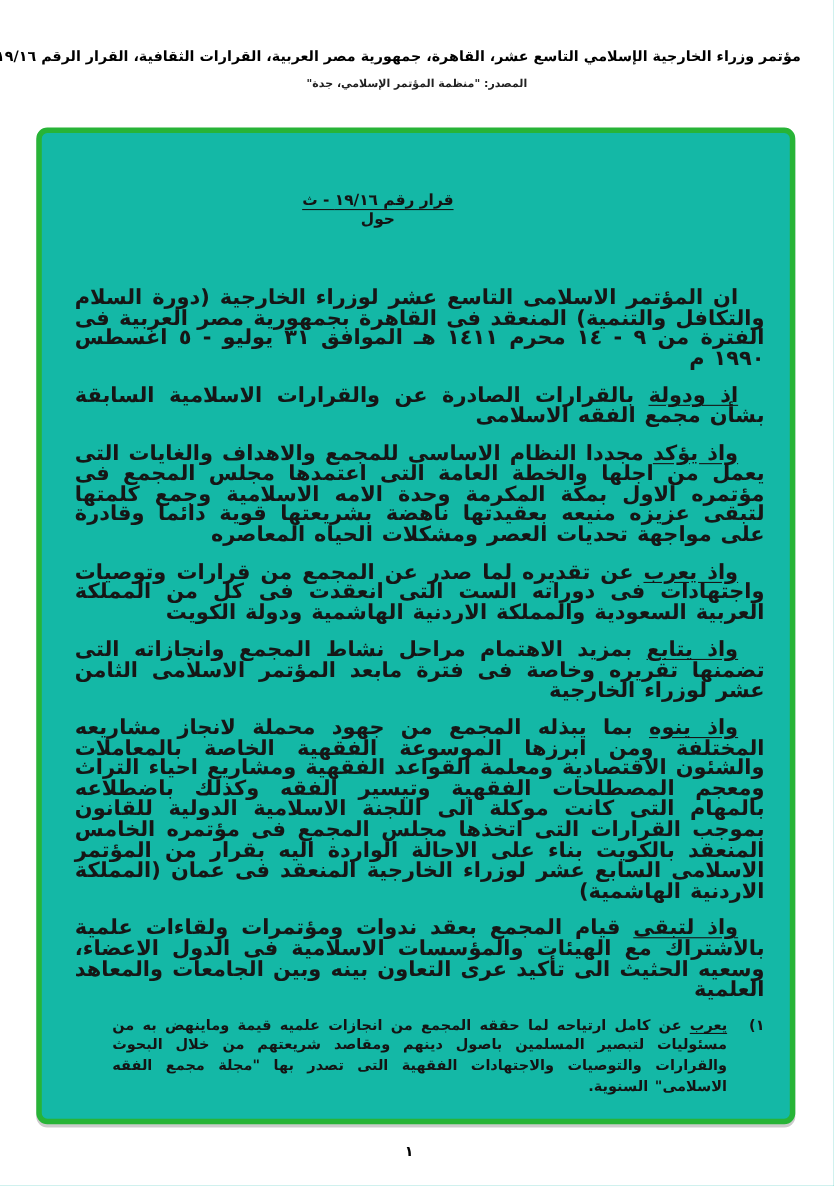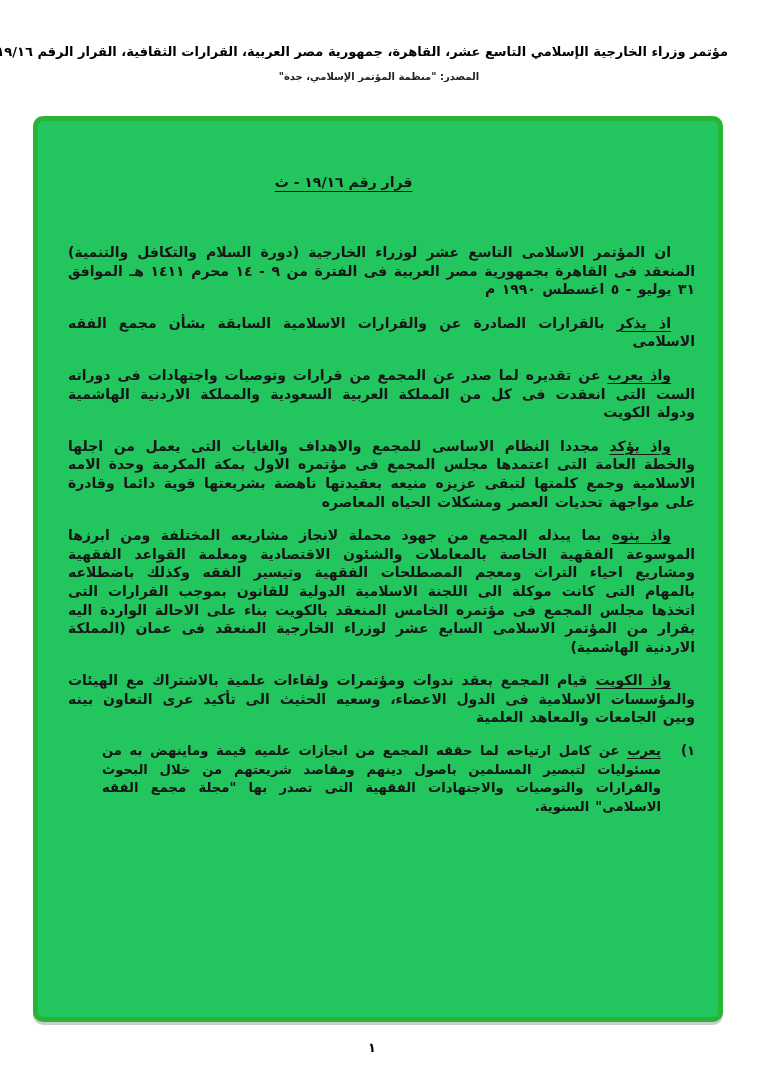--- a/index.html
+++ b/index.html
@@ -17,37 +17,37 @@
   }
   .hdr2{
     position:absolute;top:71px;right:0;left:0;
     direction:rtl;text-align:center;
     font-size:10px;font-weight:bold;color:#222;
   }
   
   .doc-frame{
     position:absolute;left:33px;top:116px;width:690px;height:906px;
     border:5px solid #27b437;border-radius:10px;
-    box-sizing:border-box;background:#22c55e;
+    box-sizing:border-box;background:#14b8a6;
     box-shadow:0 3px 0 rgba(110,110,110,0.35);
     padding:52px 23px 10px 30px;
     direction:rtl;
   }
   .title-block{
     text-align:center;
     transform:translateX(-38px); 
     font-weight:bold;font-size:14px;line-height:18px;
     margin-bottom:52px;
   }
   .title-block .u{
     text-decoration:underline;text-underline-offset:4px;
   }
   .para{
     direction:rtl;text-align:justify;text-align-last:right;
-    font-size:14px;font-weight:bold;line-height:18.6px;
+    font-size:19px;font-weight:bold;line-height:18.6px;
     color:#161616;word-spacing:1.5px;
     margin:0 0 15px 0;text-indent:24px;
   }
   .para .lead{
     text-decoration:underline;text-underline-offset:3px;
   }
   .list-item{
     display:flex;direction:rtl;align-items:flex-start;
     margin:3px 0 0 0;
   }
@@ -74,34 +74,36 @@
 </head>
 <body>
 
 <div class="hdr1">مؤتمر وزراء الخارجية الإسلامي التاسع عشر، القاهرة، جمهورية مصر العربية، القرارات الثقافية، القرار الرقم ١٩/١٦-ث</div>
 <div class="hdr2">المصدر:  "منظمة المؤتمر الإسلامي، جدة"</div>
 
 <div class="doc-frame">
 
   <div class="title-block">
     <div class="u">قرار رقم ١٩/١٦ - ث</div>
+    <div>حول</div>
   </div>
 
   <p class="para"><span class="lead"></span><span>ان المؤتمر الاسلامى التاسع عشر لوزراء الخارجية (دورة السلام والتكافل والتنمية) المنعقد فى القاهرة بجمهورية مصر العربية فى الفترة من ٩ - ١٤ محرم ١٤١١ هـ الموافق ٣١ يوليو - ٥ اغسطس ١٩٩٠ م</span></p>
 
-  <p class="para"><span class="lead">اذ يذكر</span><span> بالقرارات الصادرة عن والقرارات الاسلامية السابقة بشأن مجمع الفقه الاسلامى</span></p>
+  <p class="para"><span class="lead">اذ ودولة</span><span> بالقرارات الصادرة عن والقرارات الاسلامية السابقة بشأن مجمع الفقه الاسلامى</span></p>
+
+  <p class="para"><span class="lead">واذ يؤكد</span><span> مجددا النظام الاساسى للمجمع والاهداف والغايات التى يعمل من اجلها والخطة العامة التى اعتمدها مجلس المجمع فى مؤتمره الاول بمكة المكرمة وحدة الامه الاسلامية وجمع كلمتها لتبقى عزيزه منيعه بعقيدتها ناهضة بشريعتها قوية دائما وقادرة على مواجهة تحديات العصر ومشكلات الحياه المعاصره</span></p>
 
   <p class="para"><span class="lead">واذ يعرب</span><span> عن تقديره لما صدر عن المجمع من قرارات وتوصيات واجتهادات فى دوراته الست التى انعقدت فى كل من المملكة العربية السعودية والمملكة الاردنية الهاشمية ودولة الكويت</span></p>
 
-  <p class="para"><span class="lead">واذ يؤكد</span><span> مجددا النظام الاساسى للمجمع والاهداف والغايات التى يعمل من اجلها والخطة العامة التى اعتمدها مجلس المجمع فى مؤتمره الاول بمكة المكرمة وحدة الامه الاسلامية وجمع كلمتها لتبقى عزيزه منيعه بعقيدتها ناهضة بشريعتها قوية دائما وقادرة على مواجهة تحديات العصر ومشكلات الحياه المعاصره</span></p>
-
+  <p class="para"><span class="lead">واذ يتابع</span><span> بمزيد الاهتمام مراحل نشاط المجمع وانجازاته التى تضمنها تقريره وخاصة فى فترة مابعد المؤتمر الاسلامى الثامن عشر لوزراء الخارجية</span></p>
 
   <p class="para"><span class="lead">واذ ينوه</span><span> بما يبذله المجمع من جهود محملة لانجاز مشاريعه المختلفة ومن ابرزها الموسوعة الفقهية الخاصة بالمعاملات والشئون الاقتصادية ومعلمة القواعد الفقهية ومشاريع احياء التراث ومعجم المصطلحات الفقهية وتيسير الفقه وكذلك باضطلاعه بالمهام التى كانت موكلة الى اللجنة الاسلامية الدولية للقانون بموجب القرارات التى اتخذها مجلس المجمع فى مؤتمره الخامس المنعقد بالكويت بناء على الاحالة الواردة اليه بقرار من المؤتمر الاسلامى السابع عشر لوزراء الخارجية المنعقد فى عمان (المملكة الاردنية الهاشمية)</span></p>
 
-  <p class="para"><span class="lead">واذ الكويت</span><span> قيام المجمع بعقد ندوات ومؤتمرات ولقاءات علمية بالاشتراك مع الهيئات والمؤسسات الاسلامية فى الدول الاعضاء، وسعيه الحثيث الى تأكيد عرى التعاون بينه وبين الجامعات والمعاهد العلمية</span></p>
+  <p class="para"><span class="lead">واذ لتبقى</span><span> قيام المجمع بعقد ندوات ومؤتمرات ولقاءات علمية بالاشتراك مع الهيئات والمؤسسات الاسلامية فى الدول الاعضاء، وسعيه الحثيث الى تأكيد عرى التعاون بينه وبين الجامعات والمعاهد العلمية</span></p>
 
   <div class="list-item">
     <span class="item-marker">(١</span>
     <div class="item-body"><span class="lead">يعرب</span><span> عن كامل ارتياحه لما حققه المجمع من انجازات علميه قيمة وماينهض به من مسئوليات لتبصير المسلمين باصول دينهم ومقاصد شريعتهم من خلال البحوث والقرارات والتوصيات والاجتهادات الفقهية التى تصدر بها "مجلة مجمع الفقه الاسلامى" السنوية.</span></div>
   </div>
 
 </div>
 
 <div class="page-num">١</div>
 

